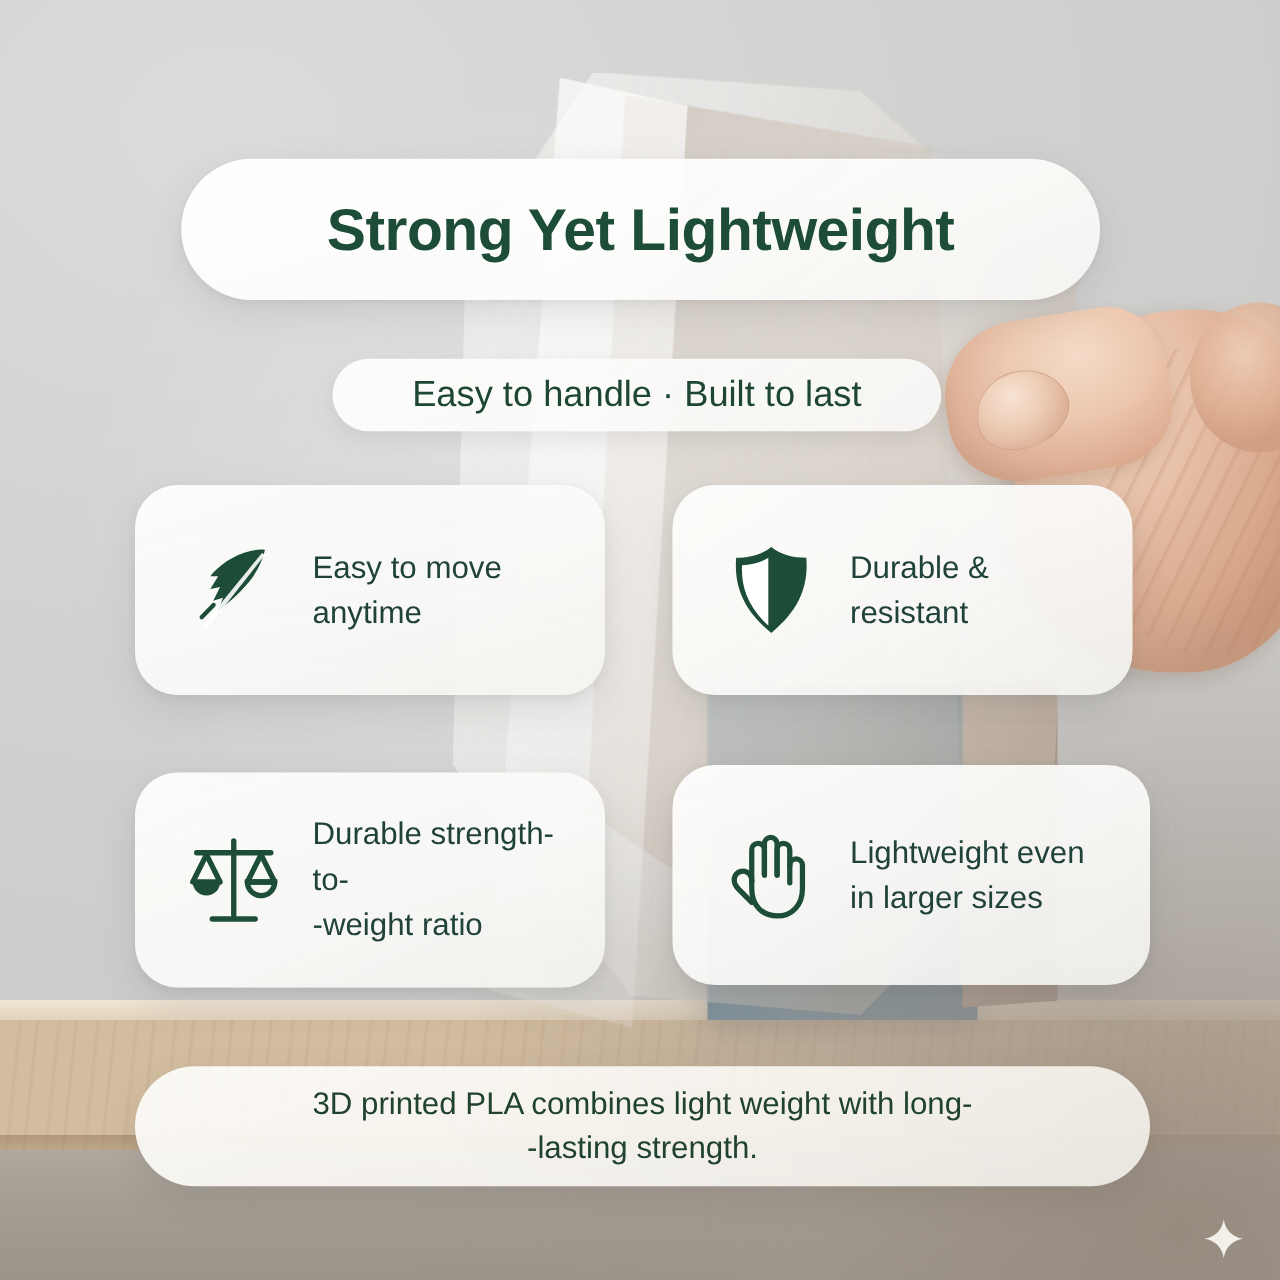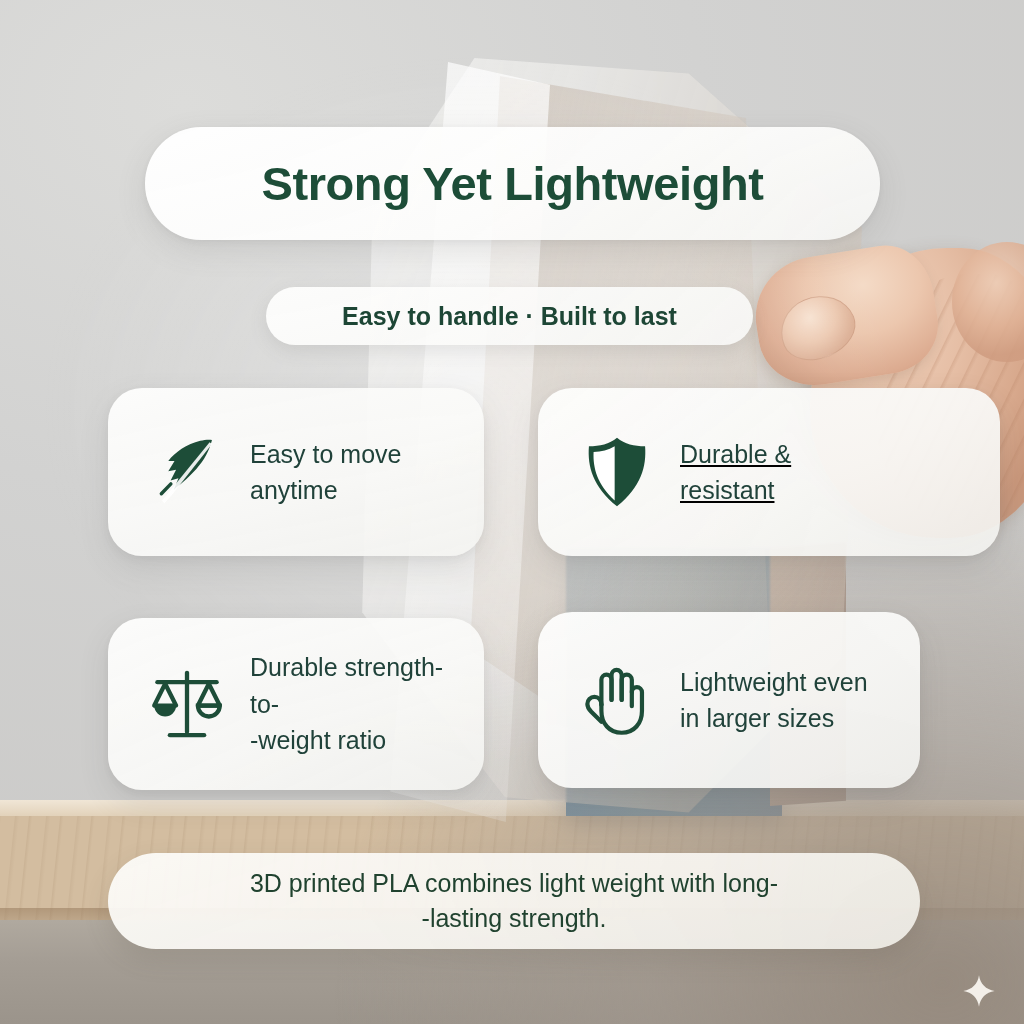--- a/index.html
+++ b/index.html
@@ -245,38 +245,38 @@
     width: 487px;
     height: 58px;
     border-radius: 30px;
     background: linear-gradient(160deg, rgba(253,253,252,.96) 0%, rgba(247,247,245,.93) 100%);
     box-shadow: 0 6px 18px rgba(90,90,90,.13);
     display: flex;
     align-items: center;
     justify-content: center;
   }
   .subtitle-text {
-    font-size: 25px;
-    font-weight: 700;
+    font-size: 29px;
+    font-weight: 400;
     color: #1d4635;
     white-space: nowrap;
   }
 
   .card {
     position: absolute;
     border-radius: 34px;
     background: linear-gradient(155deg, rgba(253,253,252,.96) 0%, rgba(249,249,247,.93) 58%, rgba(243,243,240,.90) 100%);
     box-shadow: 0 12px 30px rgba(85,85,85,.14), 0 3px 8px rgba(85,85,85,.07);
     display: flex;
     align-items: center;
     padding: 0 24px 0 40px;
     gap: 24px;
   }
   #card-0 { left: 108px; top: 388px;  width: 376px; height: 168px; }
-  #card-1 { left: 538px; top: 388px;  width: 462px; height: 168px; text-decoration: underline; }
+  #card-1 { left: 538px; top: 388px;  width: 368px; height: 168px; }
   #card-2 { left: 108px; top: 618px;  width: 376px; height: 172px; }
   #card-3 { left: 538px; top: 612px;  width: 382px; height: 176px; }
 
   .card-icon {
     flex: 0 0 auto;
     width: 78px;
     height: 80px;
     display: flex;
     align-items: center;
     justify-content: center;

